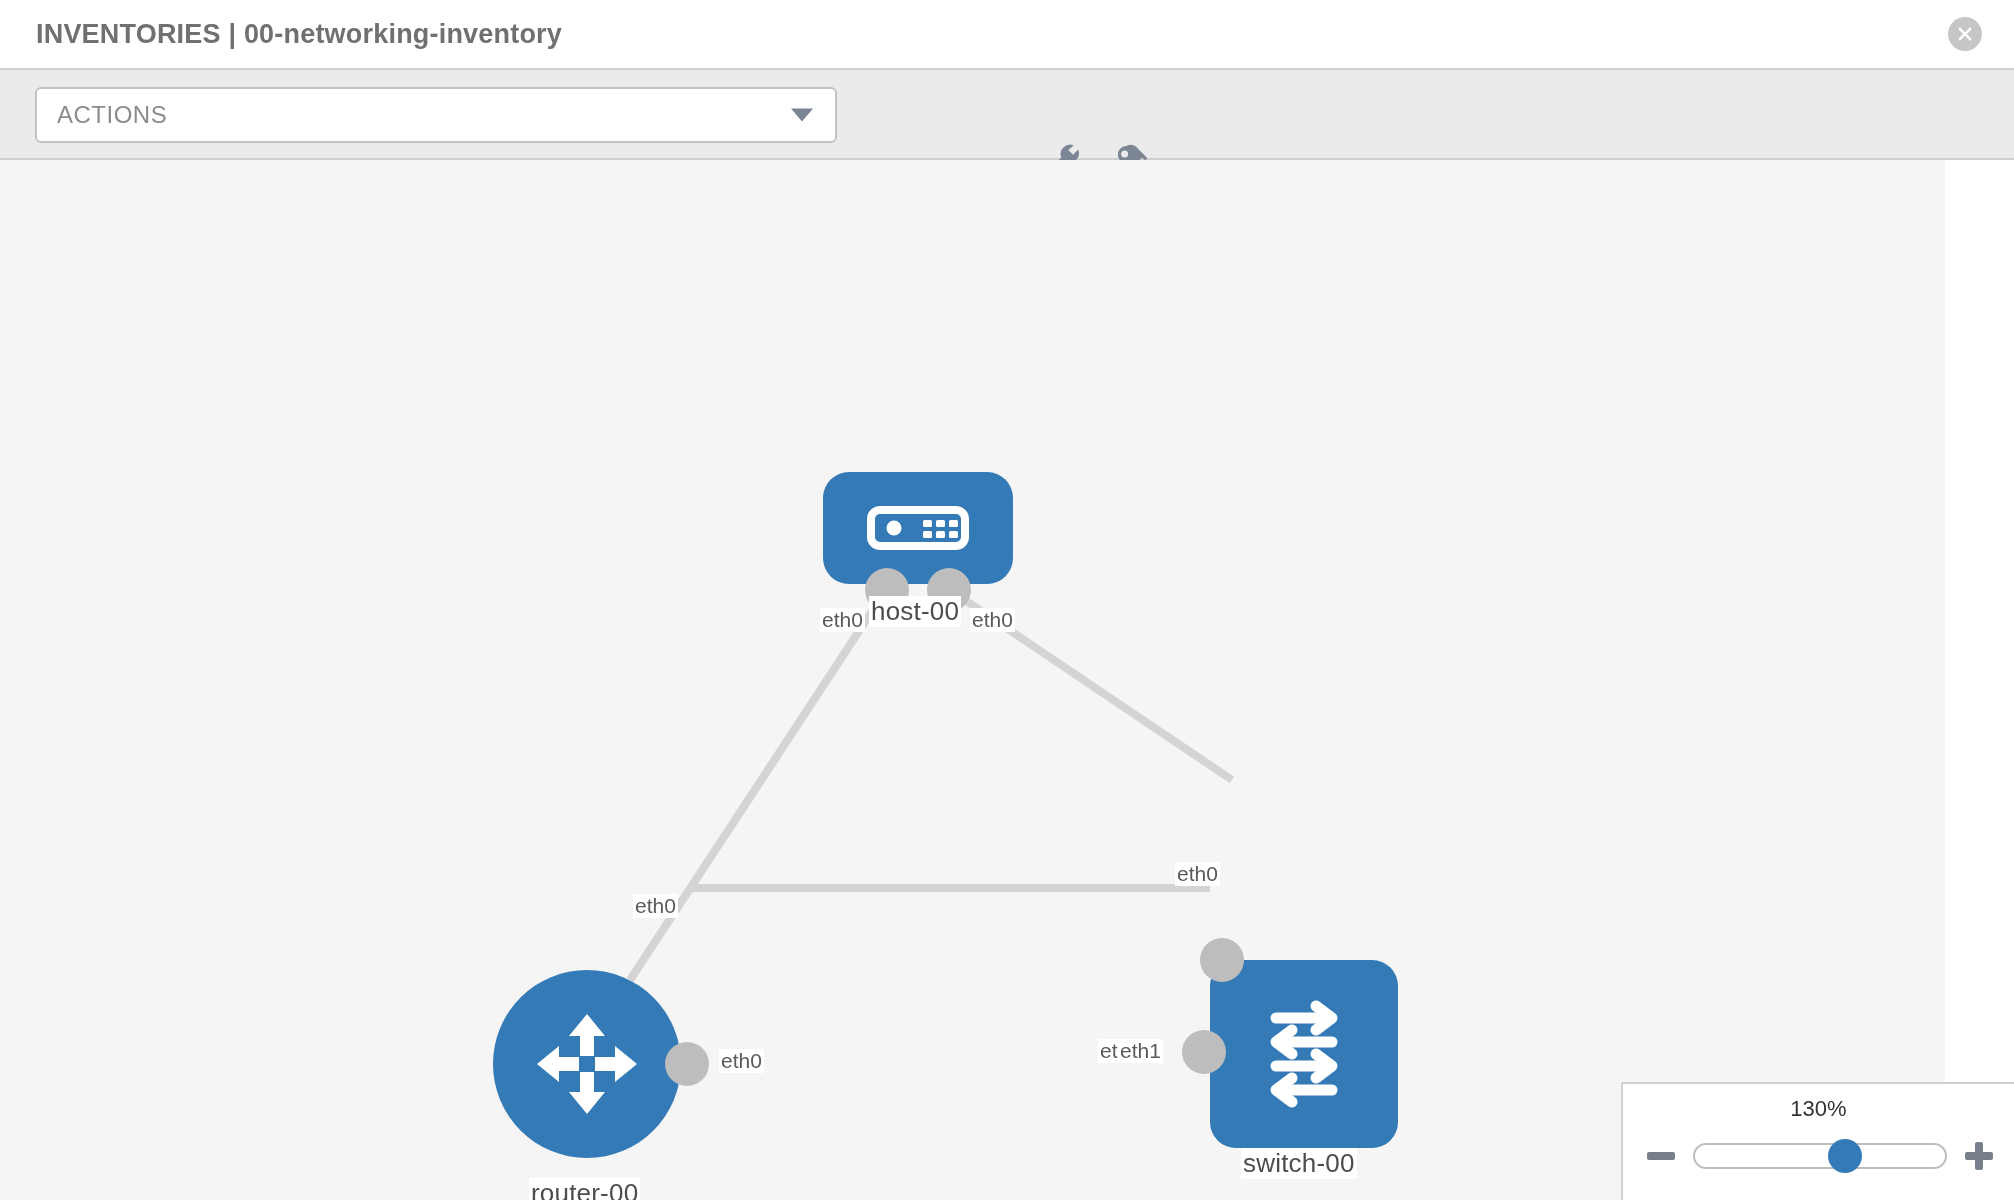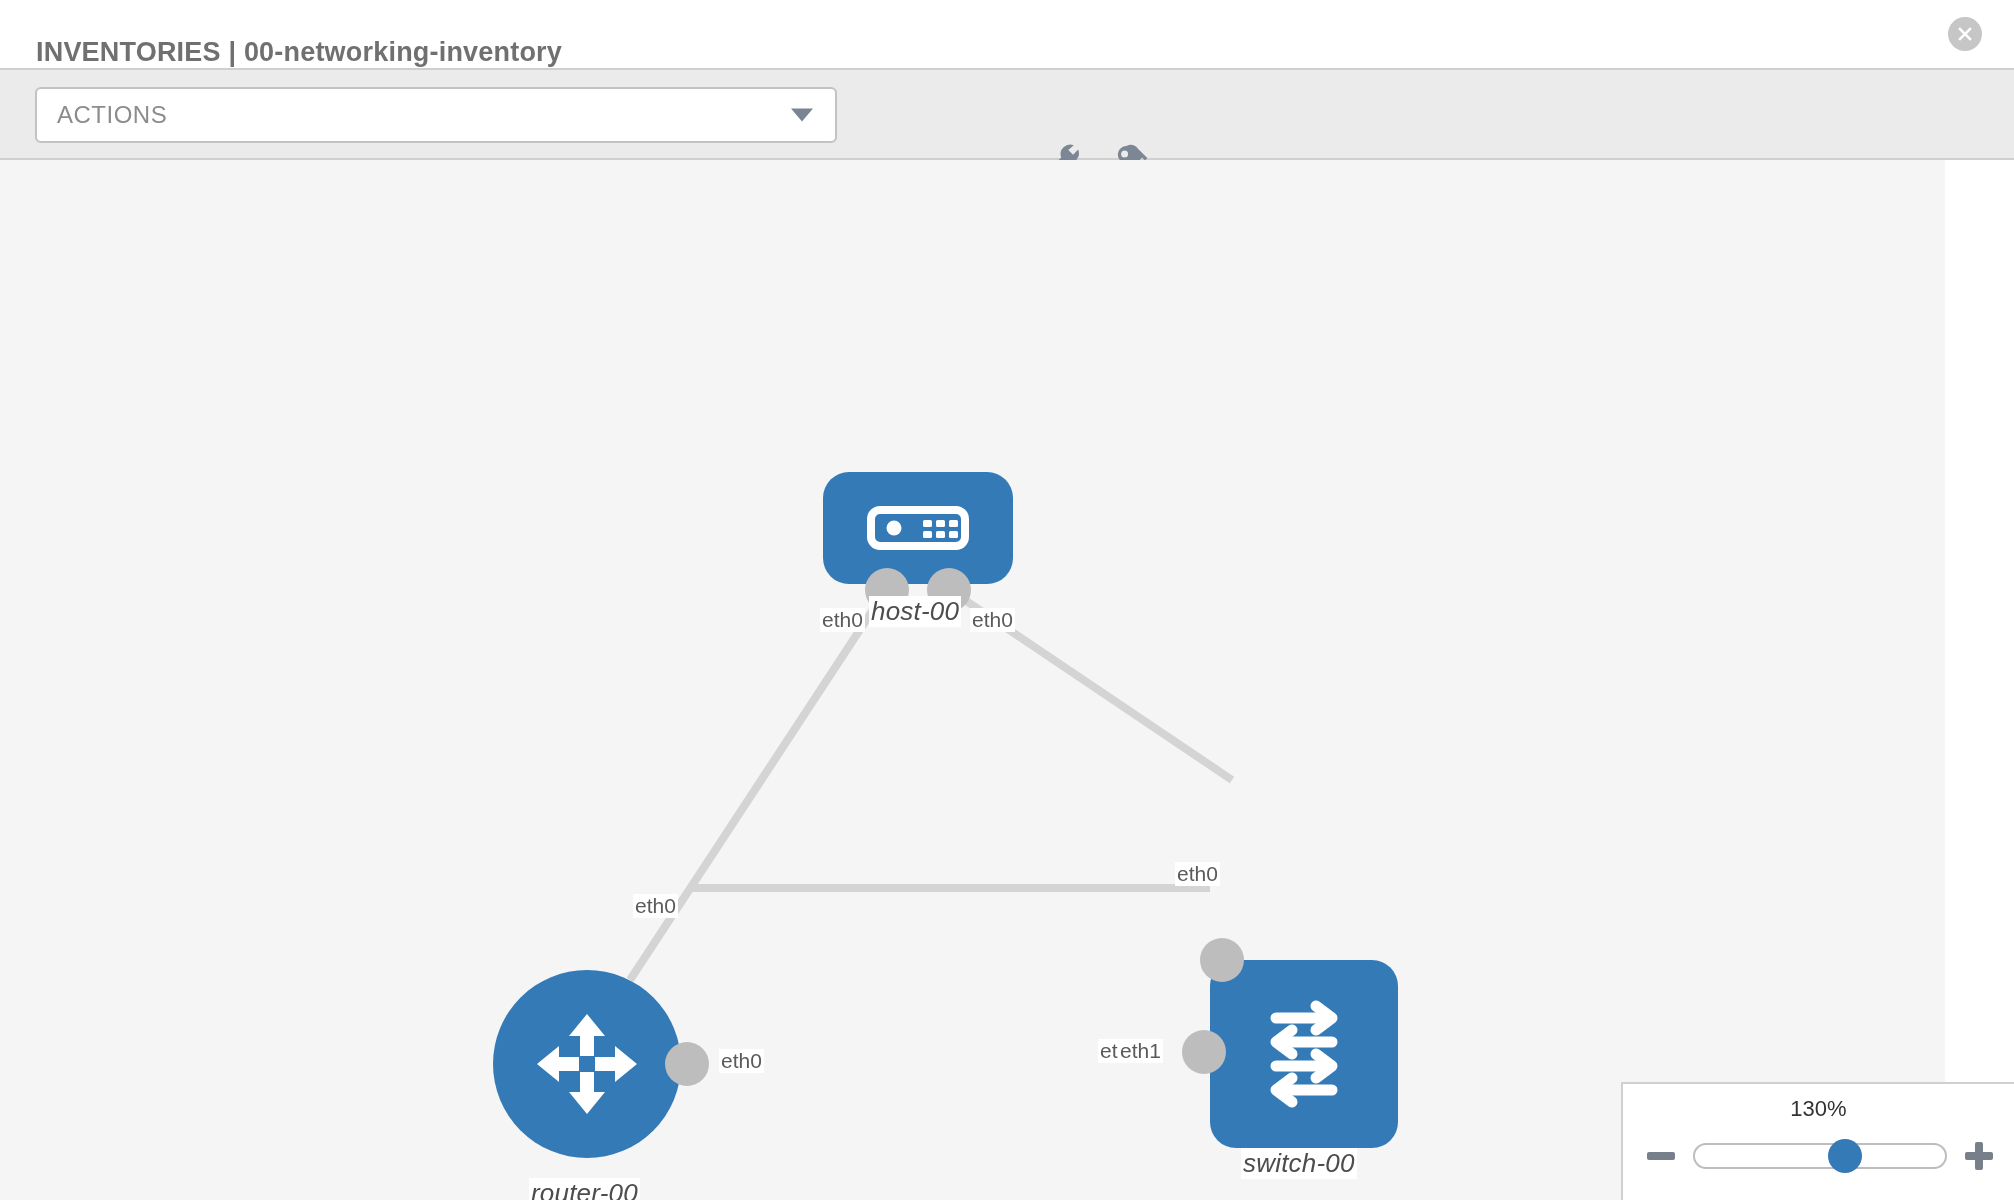--- a/index.html
+++ b/index.html
@@ -18,21 +18,21 @@
     background: #ffffff;
   }
 
   
   .header {
     position: absolute;
     left: 0; top: 0;
     width: 2014px; height: 68px;
     background: #ffffff;
     display: flex;
-    align-items: flex-end;
+    align-items: center;
   }
   .header-title {
     margin-left: 36px;
     font-size: 27px;
     font-weight: bold;
     color: #707070;
     letter-spacing: 0.2px;
     white-space: nowrap;
   }
   .close-btn {
@@ -147,21 +147,20 @@
   .node-shape svg { display: block; }
 
   .node-label {
     position: absolute;
     font-size: 26px;
     color: #4d4d4d;
     background: #ffffff;
     white-space: nowrap;
     padding: 0 2px;
     letter-spacing: 0.2px;
-    font-style: italic;
   }
 
   .port {
     position: absolute;
     width: 44px; height: 44px;
     border-radius: 50%;
     background: #bdbdbd;
   }
 
   .iface-label {

